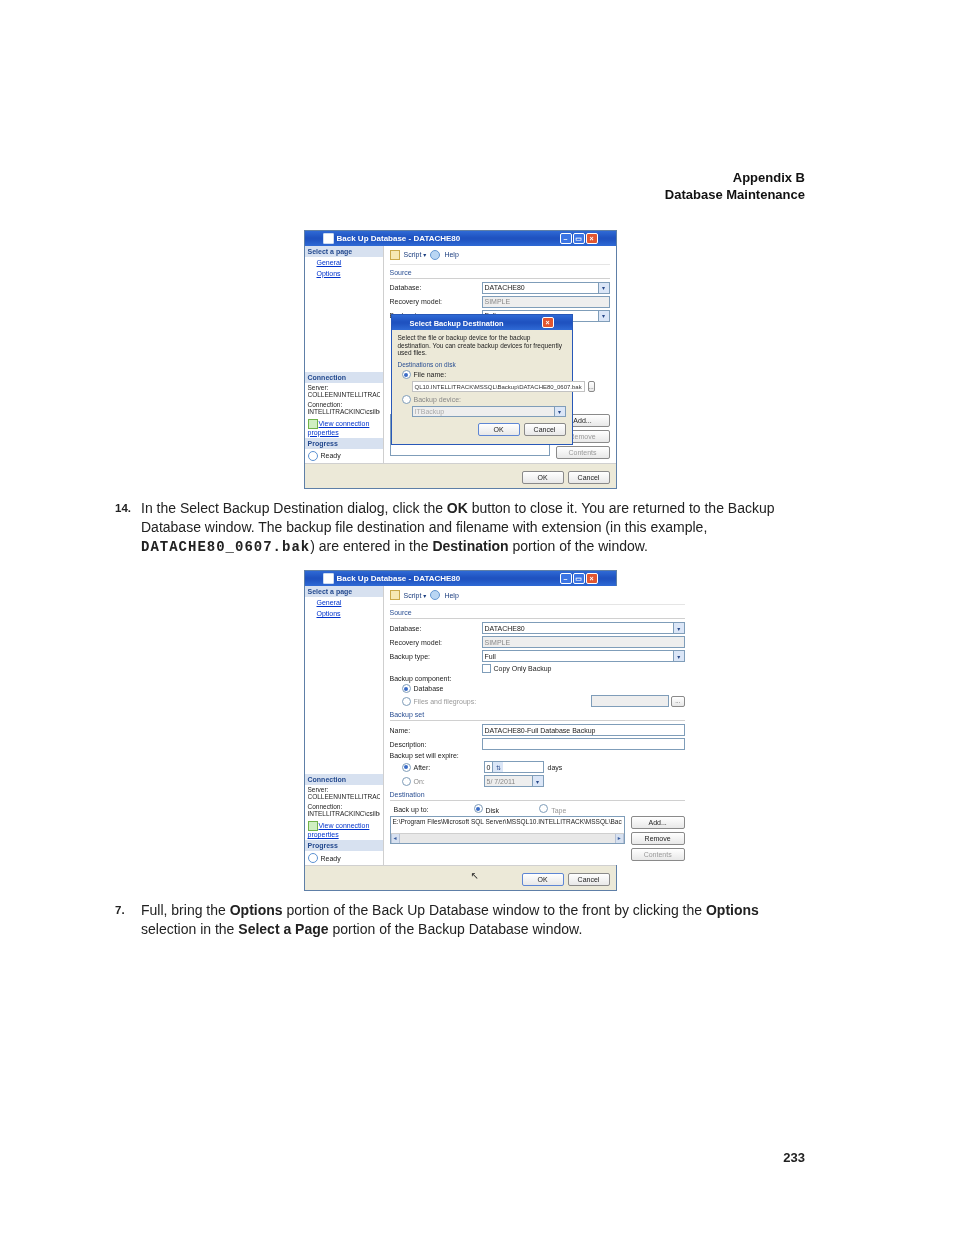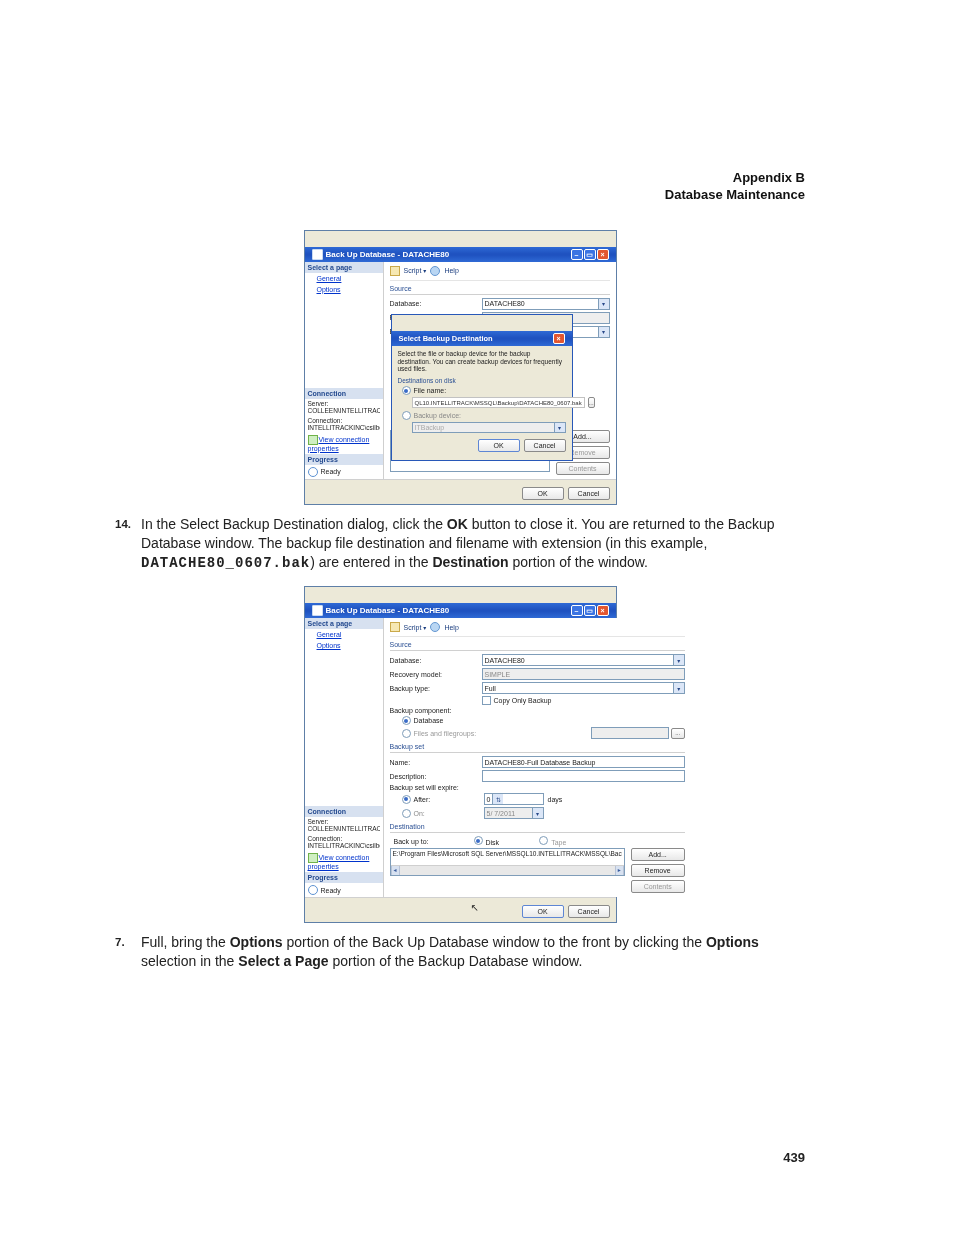--- a/index.html
+++ b/index.html
@@ -41,25 +41,24 @@
     font-family: "Tahoma", Arial, sans-serif;
     font-size: 7.5px;
     width: 313px;
     box-sizing: border-box;
   }
   .titlebar {
     background: linear-gradient(180deg, #2f6ad5 0%, #1f52c0 45%, #1f52c0 55%, #2f6ad5 100%);
     color: #fff;
     font-weight: bold;
     font-size: 8px;
-    padding: 2px 7px;
+    padding: 2px 18px;
     display: flex;
-    align-items: center;
+    align-items: flex-end;
     justify-content: space-between;
-    margin-top: 16px;
   }
   .titlebar .icons { display: flex; gap: 1px; }
   .winbtn {
     width: 12px; height: 11px;
     background: #3b74e3;
     border: 1px solid #fff;
     border-radius: 2px;
     font-size: 7px; line-height: 10px;
     text-align: center; color: #fff;
     box-sizing: border-box;
@@ -465,14 +464,14 @@
     </div>
   </div>
 
   <div class="step">
     <div class="step-num">7.</div>
     <div class="step-body">
       <span>Full, bring the </span><b>Options</b><span> portion of the Back Up Database window to the front by clicking the </span><b>Options</b><span> selection in the </span><b>Select a Page</b><span> portion of the Backup Database window.</span>
     </div>
   </div>
 
-  <div class="page-num">439</div>
+  <div class="page-num">233</div>
 </div>
 
 </body></html>

